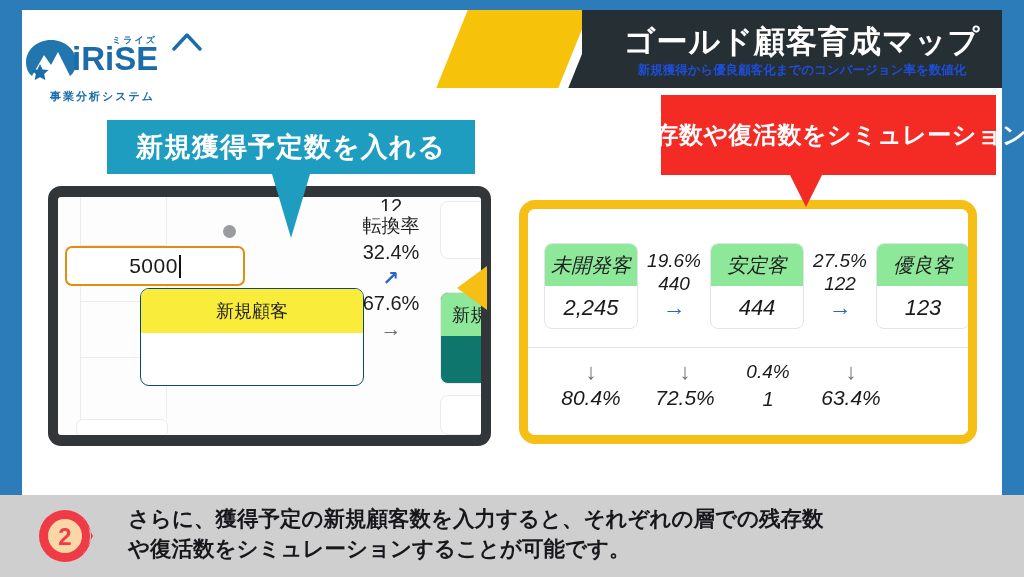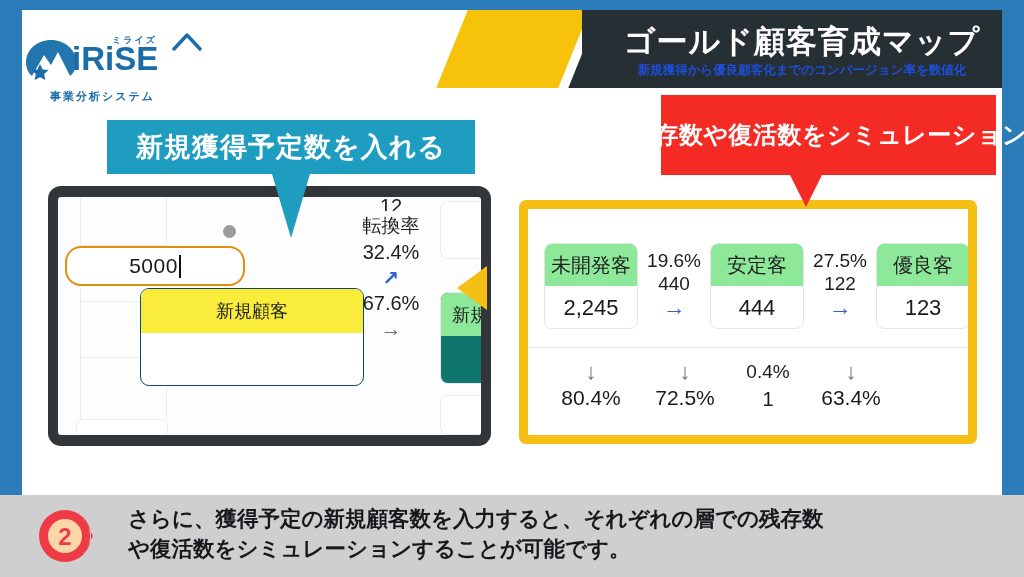--- a/index.html
+++ b/index.html
@@ -165,21 +165,21 @@
   }
   #newcust-header {
     height: 44px; background: #f9ec3b;
     display: flex; align-items: center; justify-content: center;
     color: #222; font-size: 18px; font-weight: normal;
   }
   #newcust-inputwrap {
     position: absolute; left: 7px; top: 49px;
     width: 180px; height: 40px;
     border: 2.5px solid #e08d10;
-    border-radius: 16px;
+    border-radius: 7px;
     background: #ffffff;
     display: flex; align-items: center; justify-content: center;
   }
   #newcust-value {
     font-size: 21px; color: #1a1a1a; letter-spacing: 0.5px;
   }
   #caret {
     display: inline-block;
     width: 2px; height: 23px; background: #111;
     margin-left: 1px; vertical-align: middle;
@@ -220,23 +220,24 @@
     position: absolute; left: 382px; top: 198px;
     width: 60px; height: 40px;
     background: #fff; border: 1px solid #e9eaec; border-radius: 8px;
   }
 
   
   #panel {
     position: absolute; left: 519px; top: 200px;
     width: 458px; height: 244px;
     border: 9px solid #f5bf16;
-    border-radius: 7px;
+    border-radius: 16px;
     background: #ffffff;
     z-index: 20;
+    font-style: italic;
   }
   #panel-inner {
     position: relative;
     width: 100%; height: 100%;
     background: #ffffff;
     border-radius: 7px;
     overflow: hidden;
   }
   #panel-arrow {
     position: absolute; left: 457px; top: 266px;

